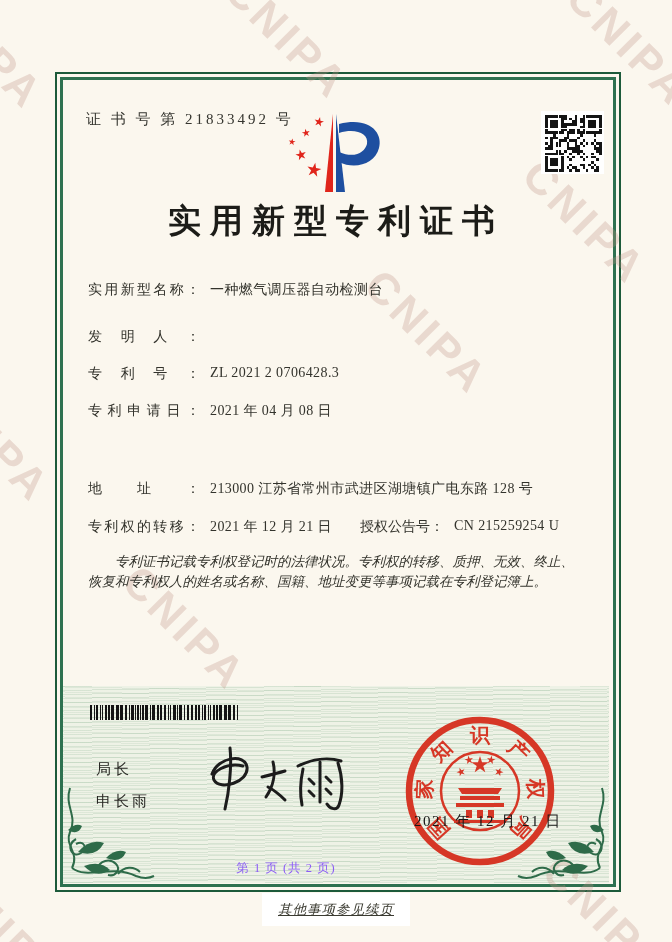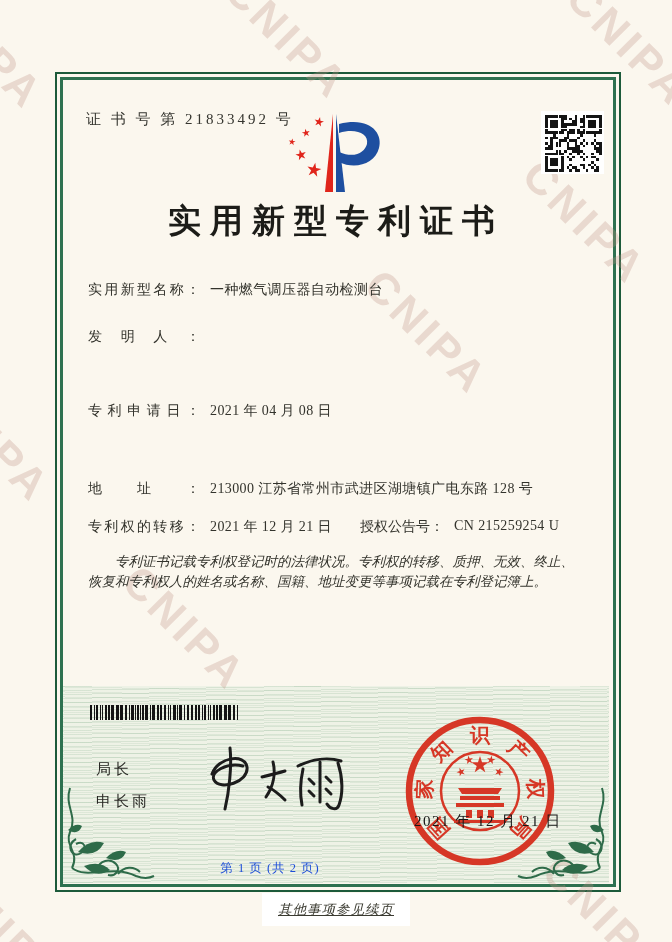--- a/index.html
+++ b/index.html
@@ -50,22 +50,22 @@
 
   .dir-title{position:absolute;left:96px;top:760px;font-family:"Liberation Sans","DejaVu Sans",sans-serif;
              font-size:15px;letter-spacing:3px;color:#262622;}
   .dir-name{position:absolute;left:96px;top:792px;font-family:"Liberation Sans","DejaVu Sans",sans-serif;
             font-size:15px;letter-spacing:3px;color:#262622;}
   .signature{position:absolute;left:198px;top:744px;}
 
   .seal{position:absolute;left:400px;top:708px;}
   .seal-date{position:absolute;left:414px;top:812px;font-size:15px;letter-spacing:1.5px;color:#161616;z-index:4;}
 
-  .page-info{position:absolute;left:0;top:860px;width:540px;text-align:center;font-size:12.5px;
-             letter-spacing:1px;color:#1d4ed8;}
+  .page-info{position:absolute;left:16px;top:860px;width:540px;text-align:center;font-size:12.5px;
+             letter-spacing:1px;color:#8b5cf6;}
 
   .footer-box{position:absolute;left:262px;top:893px;width:148px;height:33px;background:#ffffff;
               display:flex;align-items:center;justify-content:center;z-index:3;}
   .footer-box span{font-size:13.5px;font-style:italic;letter-spacing:1px;color:#3a3a30;text-decoration:underline;}
 
   .flourish{position:absolute;z-index:2;}
 </style>
 </head>
 <body>
 
@@ -361,20 +361,24 @@
 
     <div class="title">实用新型专利证书</div>
 
     <div class="row r1">
       <span class="lbl">实用新型名称：</span>
       <span class="val">一种燃气调压器自动检测台</span>
     </div>
     <div class="row r2">
       <span class="lbl">发明人：</span>
     </div>
+    <div class="row r3">
+      <span class="lbl">专利号：</span>
+      <span class="val">ZL 2021 2 0706428.3</span>
+    </div>
     <div class="row r4">
       <span class="lbl">专利申请日：</span>
       <span class="val">2021 年 04 月 08 日</span>
     </div>
     <div class="row r6">
       <span class="lbl">地址：</span>
       <span class="val">213000 江苏省常州市武进区湖塘镇广电东路 128 号</span>
     </div>
     <div class="row r7">
       <span class="lbl">专利权的转移：</span>

